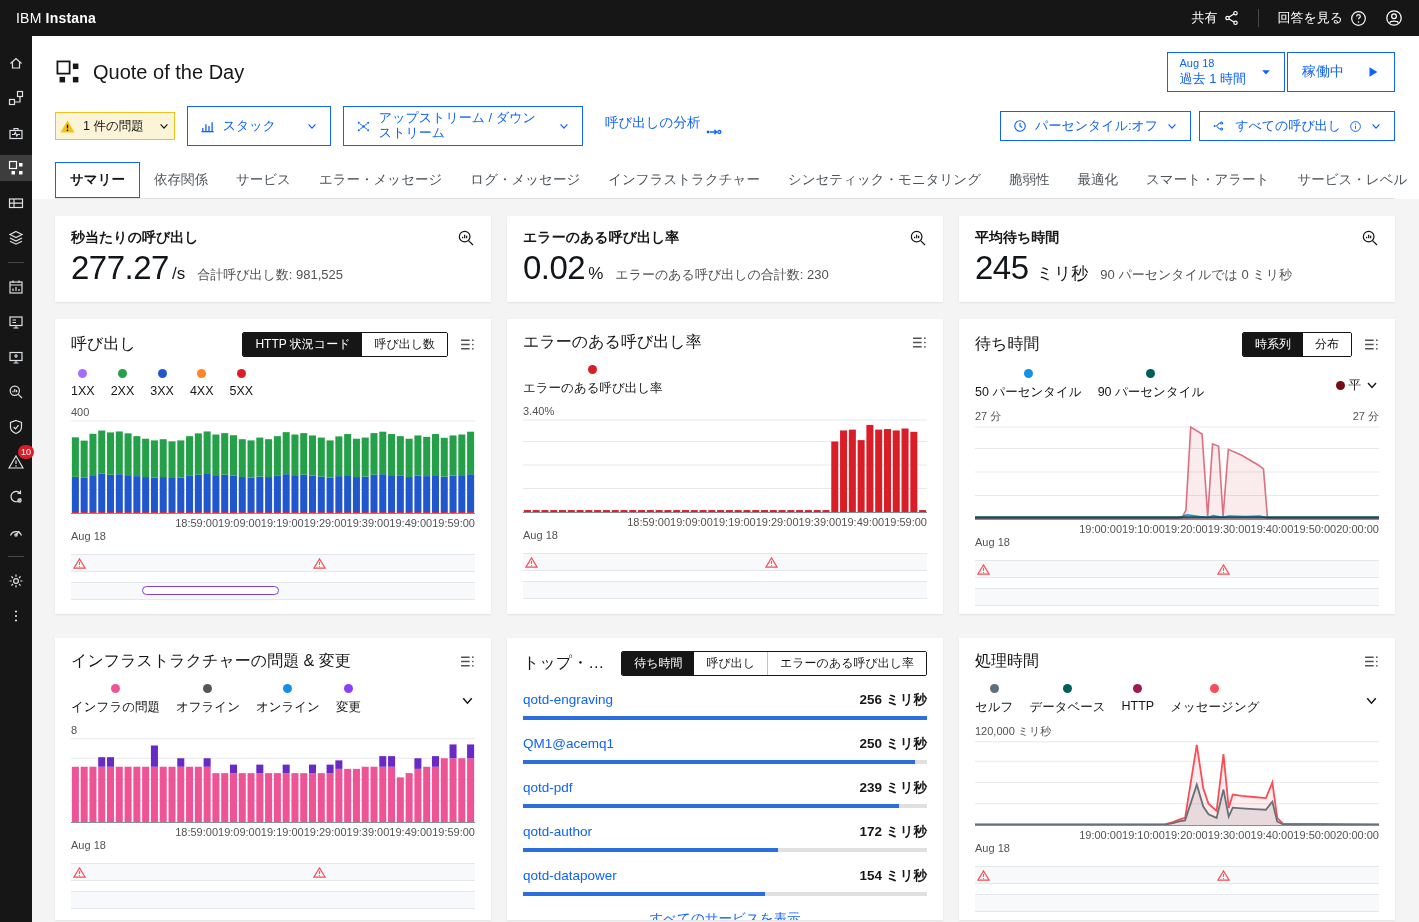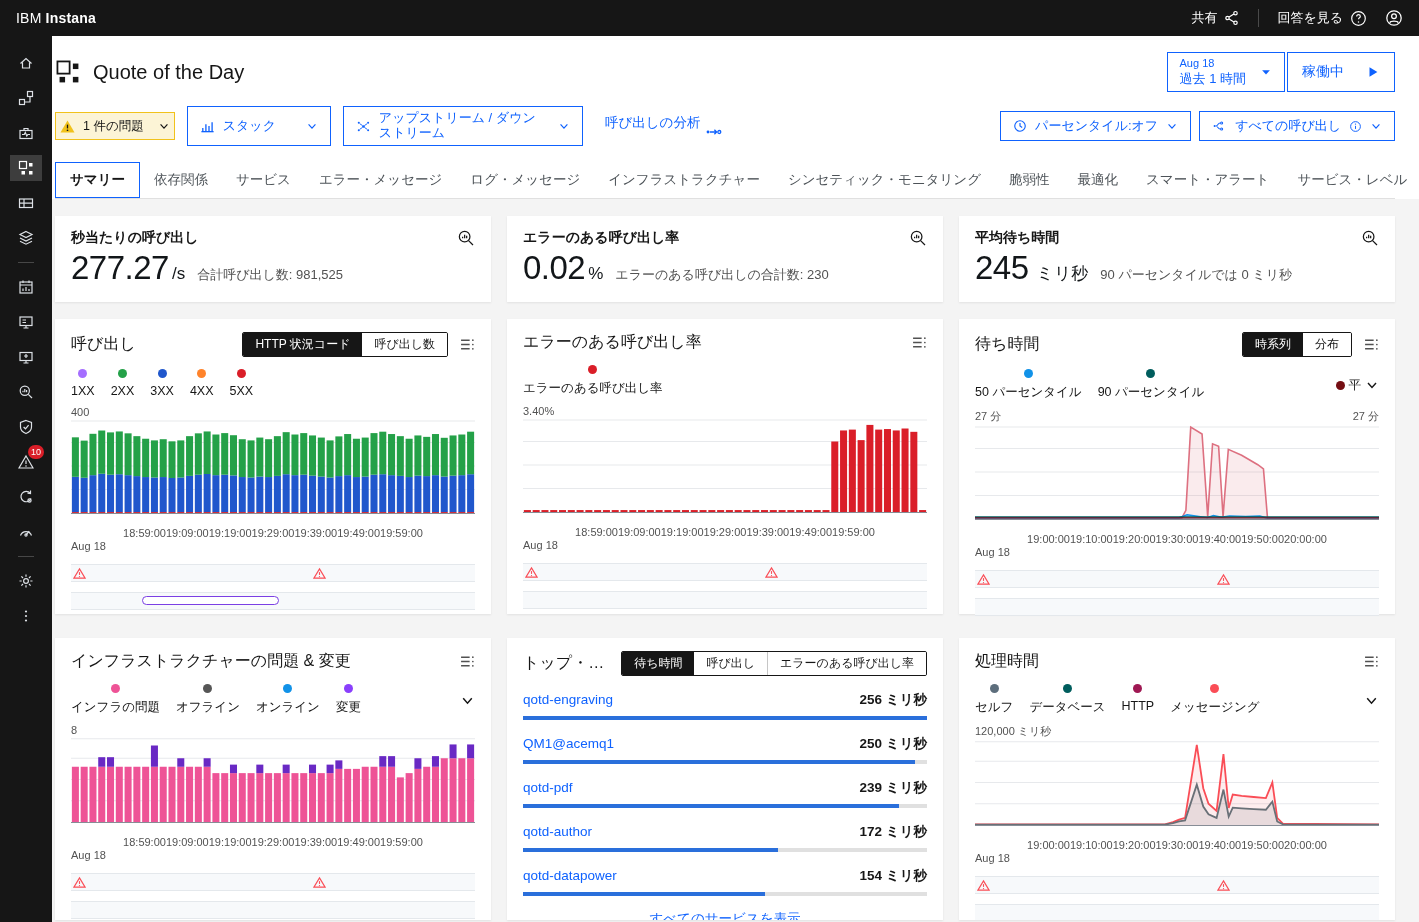--- a/index.html
+++ b/index.html
@@ -10,21 +10,21 @@
   .topbar { position:absolute; top:0; left:0; right:0; height:36px; background:#161616; color:#fff;
             display:flex; align-items:center; justify-content:space-between; padding:0 16px; z-index:30; }
   .brand { font-size:14px; letter-spacing:.2px; color:#fff; }
   .brand b { font-weight:700; }
   .topbar-right { display:flex; align-items:center; gap:18px; }
   .top-link { display:flex; align-items:center; gap:7px; font-size:13px; color:#fff; cursor:pointer; }
   .top-divider { width:1px; height:18px; background:#4a4a4a; }
   .icon-svg { display:inline-block; vertical-align:middle; }
 
   
-  .sidebar { position:absolute; top:36px; left:0; bottom:0; width:52px; background:#161616; z-index:20;
+  .sidebar { position:absolute; top:36px; left:0; bottom:0; width:32px; background:#161616; z-index:20;
              display:flex; flex-direction:column; align-items:center; padding-top:14px; gap:9px; }
   .side-item { width:32px; height:26px; display:flex; align-items:center; justify-content:center; position:relative; cursor:pointer; }
   .side-item.active { background:#3d3d3d; }
   .side-divider { width:16px; height:1px; background:#474747; margin:2px 0; }
   .badge { position:absolute; top:-4px; right:-2px; min-width:15px; height:14px; border-radius:8px; background:#da1e28;
            color:#fff; font-size:9px; display:flex; align-items:center; justify-content:center; padding:0 3px; }
 
   
   .main { position:absolute; top:36px; left:32px; right:0; bottom:0; overflow:hidden; }
   .page-head { background:#fff; padding:16px 24px 0 23px; }
@@ -85,21 +85,21 @@
   .legend-row { display:flex; align-items:center; margin-top:12px; }
   .legend { display:flex; gap:16px; flex-wrap:nowrap; }
   .lgi { display:inline-flex; align-items:center; gap:6px; font-size:12.5px; color:#161616; white-space:nowrap;flex-direction:column; }
   .lgd { width:9px; height:9px; border-radius:50%; display:inline-block; flex:none; }
   .legend-right { margin-left:auto; display:flex; align-items:center; gap:4px; }
 
   .ylabel-row { display:flex; justify-content:space-between; font-size:11px; color:#525252; margin-top:8px; margin-bottom:1px; }
   .chart { position:relative; width:100%; height:95px; border-bottom:1px solid #878d96; }
   .row3 .chart { height:86px; }
   .chart svg { width:100%; height:100%; display:block; }
-  .xticks { display:flex; justify-content:center; font-size:11px; color:#525252; margin-top:13px; }
+  .xticks { display:flex; justify-content:flex-end; font-size:11px; color:#525252; margin-top:3px; }
   .xdate { font-size:11px; color:#525252; margin-top:1px; }
 
   .event-row { position:relative; height:18px; background:#f7f9fb; border-top:1px solid #e4e8ec; border-bottom:1px solid #e4e8ec; margin-top:12px; }
   .event-row + .event-row { margin-top:10px; }
   .warn-mark { position:absolute; top:2px; }
   .w1 { left:0.5%; } .w2 { left:60%; }
   .pill { position:absolute; left:17.5%; width:34%; top:3px; height:9px; border:1.5px solid #7b3fe4; border-radius:6px; background:#fff; }
 
   
   .svc-card { padding:13px 16px; }

